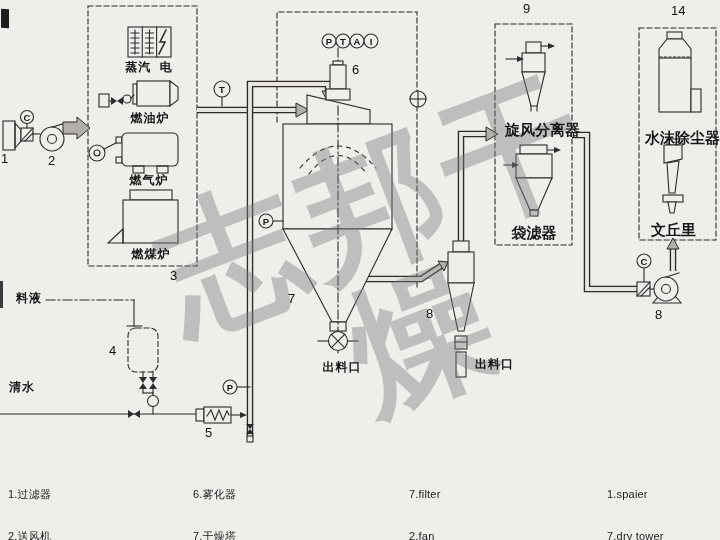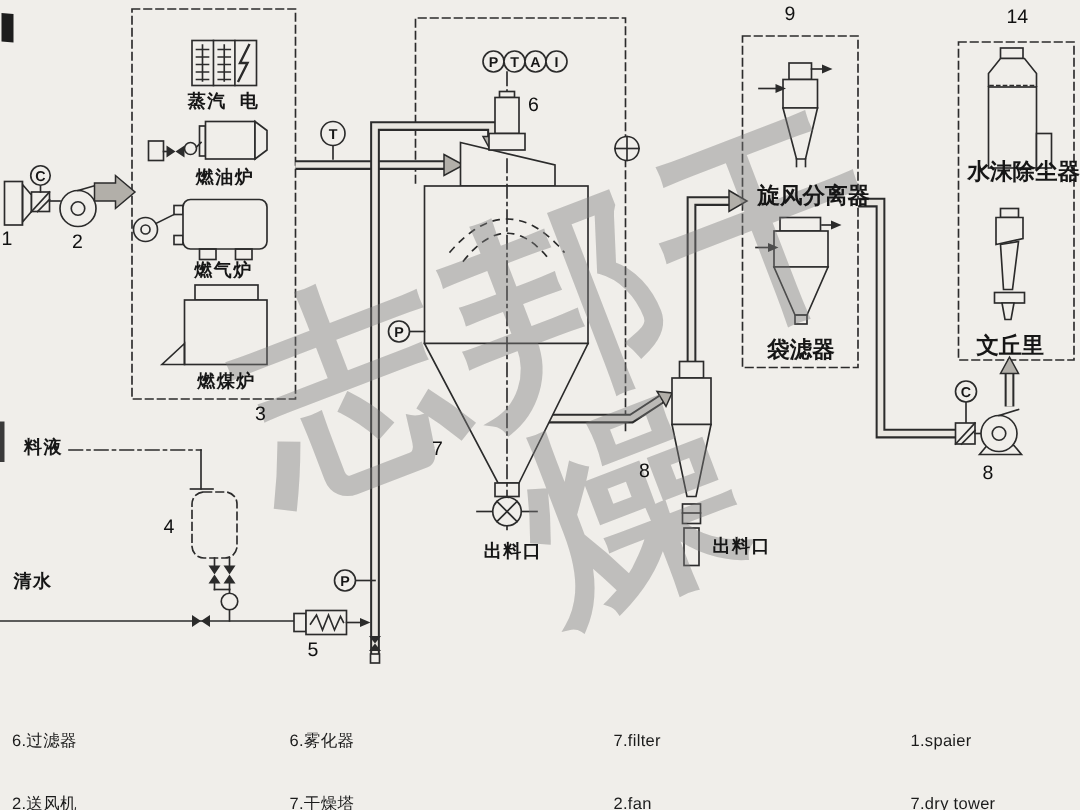--- a/index.html
+++ b/index.html
@@ -298,37 +298,37 @@
 <div class="lbl zh ctr" style="left:123px;top:59px;width:52px">蒸汽  电</div>
 <div class="lbl zh ctr" style="left:126px;top:110px;width:48px">燃油炉</div>
 <div class="lbl zh ctr" style="left:125px;top:172px;width:48px">燃气炉</div>
 <div class="lbl zh ctr" style="left:126px;top:246px;width:50px">燃煤炉</div>
 <div class="lbl zh" style="left:16px;top:290px">料液</div>
 <div class="lbl zh" style="left:9px;top:379px">清水</div>
 <div class="lbl zh ctr" style="left:318px;top:359px;width:48px">出料口</div>
 <div class="lbl zh" style="left:475px;top:356px">出料口</div>
 <div class="lbl zh-s ctr" style="left:505px;top:121px;width:62px">旋风分离器</div>
 <div class="lbl zh-s ctr" style="left:509px;top:224px;width:50px">袋滤器</div>
-<div class="lbl zh-s ctr" style="left:645px;top:105px;width:62px">水沫除尘器</div>
+<div class="lbl zh-s ctr" style="left:645px;top:129px;width:62px">水沫除尘器</div>
 <div class="lbl zh-s ctr" style="left:651px;top:221px;width:42px">文丘里</div>
 
 <div class="lbl num" style="left:1px;top:151px">1</div>
 <div class="lbl num" style="left:48px;top:153px">2</div>
 <div class="lbl num" style="left:170px;top:268px">3</div>
 <div class="lbl num" style="left:109px;top:343px">4</div>
 <div class="lbl num" style="left:205px;top:425px">5</div>
 <div class="lbl num" style="left:352px;top:62px">6</div>
 <div class="lbl num" style="left:288px;top:291px">7</div>
 <div class="lbl num" style="left:426px;top:306px">8</div>
 <div class="lbl num" style="left:523px;top:1px">9</div>
 <div class="lbl num" style="left:655px;top:307px">8</div>
 <div class="lbl num" style="left:671px;top:3px">14</div>
 
 <div class="legend" style="left:8px;top:459px">
-  <div>6.过滤器</div>
+  <div>1.过滤器</div>
   <div>2.送风机</div>
   
   
   
 </div>
 <div class="legend" style="left:193px;top:459px">
   <div>6.雾化器</div>
   <div>7.干燥塔</div>
   
   

